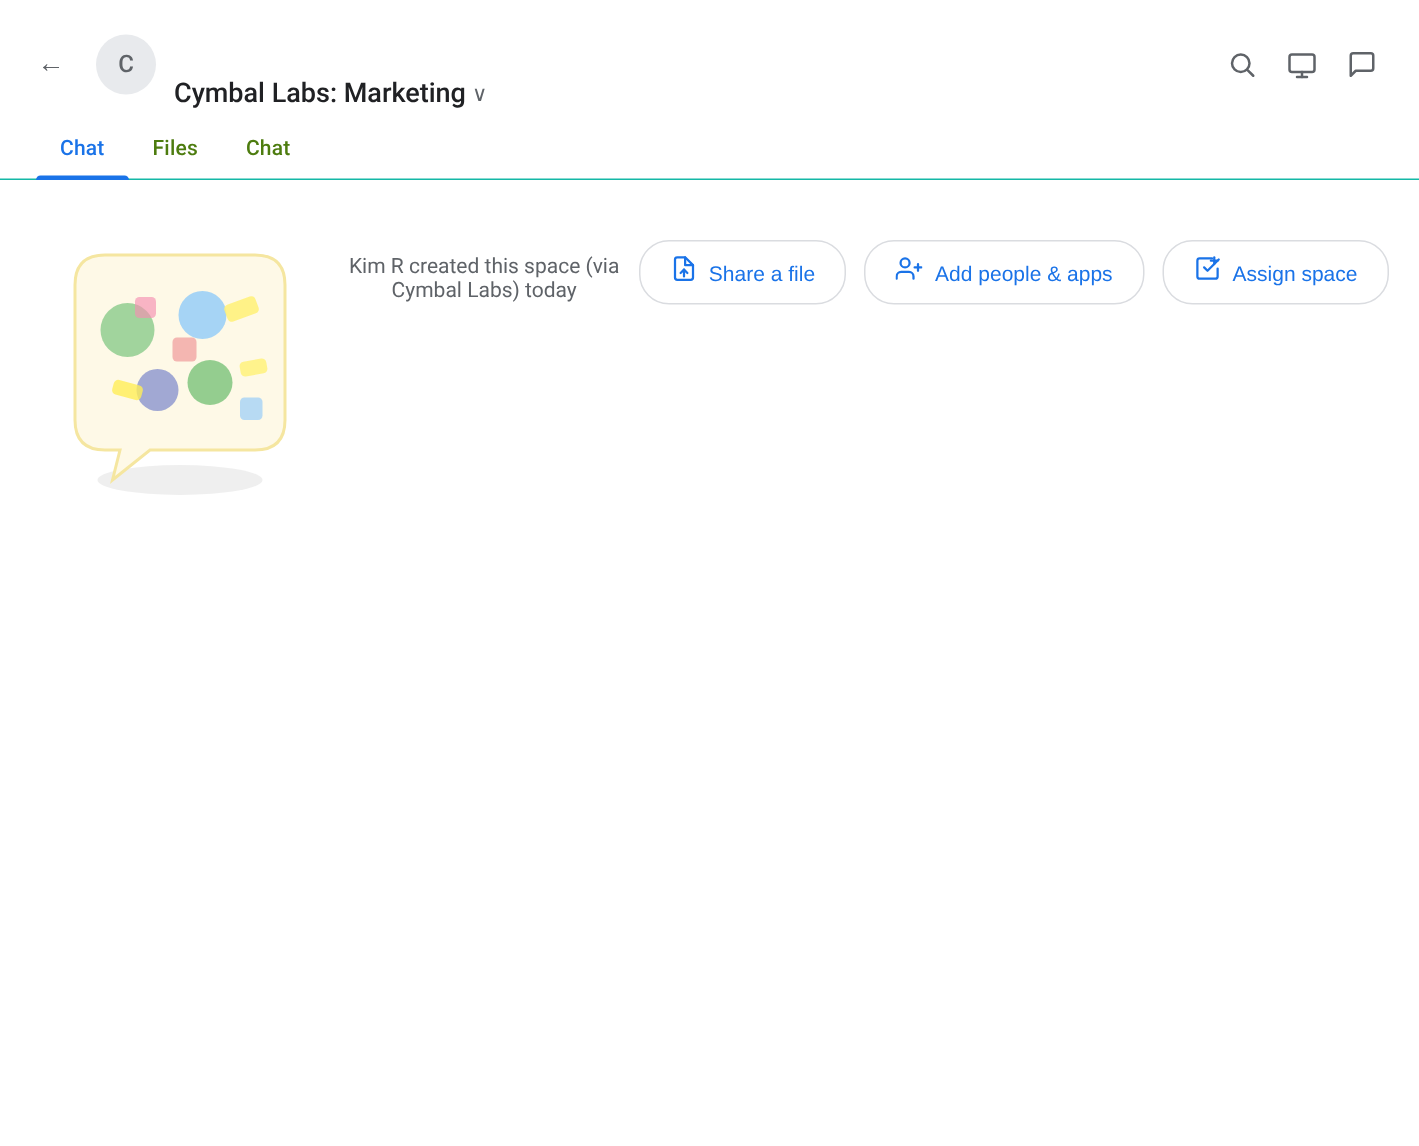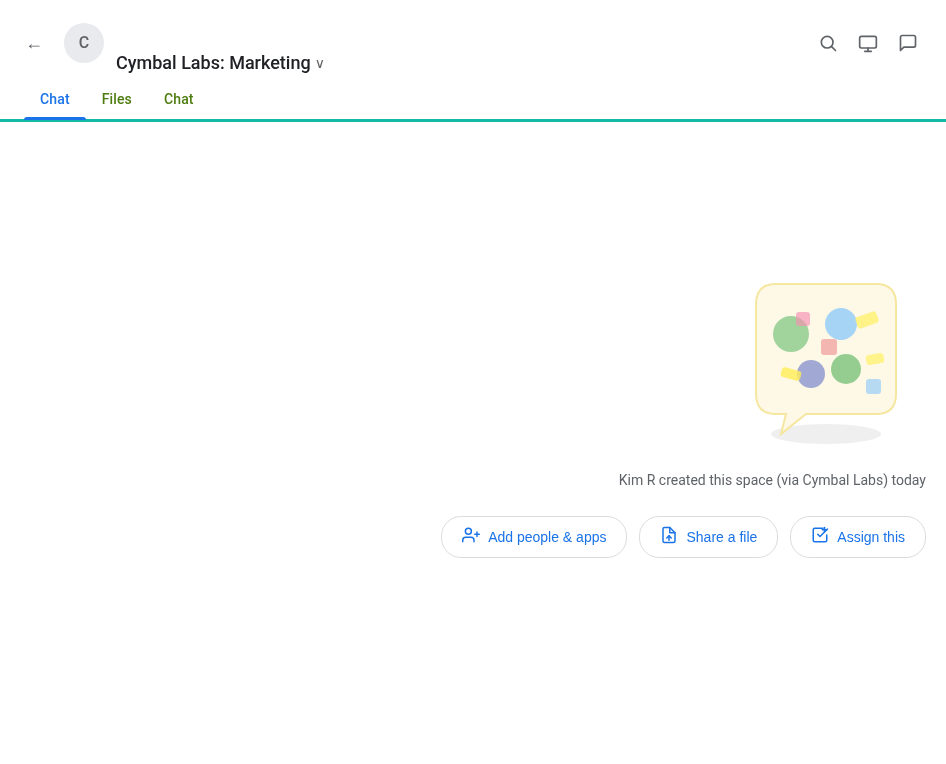--- a/index.html
+++ b/index.html
@@ -87,21 +87,21 @@
       border-radius: 50%;
       cursor: pointer;
       color: #5f6368;
       font-size: 18px;
     }
 
     .tabs {
       display: flex;
       align-items: center;
       padding: 0 24px;
-      border-bottom: 3px solid #14b8a6;
+      border-bottom: 1px solid #14b8a6;
       gap: 0;
     }
 
     .tab {
       padding: 10px 16px 12px;
       font-size: 14px;
       font-weight: 500;
       color: #4d7c0f;
       cursor: pointer;
       position: relative;
@@ -118,22 +118,22 @@
       bottom: -1px;
       left: 0;
       right: 0;
       height: 3px;
       background: #1a73e8;
       border-radius: 3px 3px 0 0;
     }
 
     .main-content {
       display: flex;
-      flex-direction: column;
-      align-items: flex-end;
+      flex-direction: row;
+      align-items: flex-start;
       justify-content: center;
       padding: 40px 20px 30px;
       flex: 1;
       height: calc(764px - 100px - 50px);
     }
 
     .illustration {
       width: 200px;
       height: 180px;
       margin-bottom: 8px;
@@ -269,49 +269,49 @@
     </svg>
   </div>
 
   <div class="space-message">Kim R created this space (via Cymbal Labs) today</div>
 
   <div class="action-buttons">
 
     <button class="action-btn">
       <span class="btn-icon">
         <svg width="18" height="18" viewBox="0 0 24 24" fill="none" stroke="#1a73e8" stroke-width="2" stroke-linecap="round" stroke-linejoin="round">
+          <path d="M13 2H6a2 2 0 0 0-2 2v16a2 2 0 0 0 2 2h12a2 2 0 0 0 2-2V9z"></path>
+          <polyline points="13 2 13 9 20 9"></polyline>
+          <line x1="12" y1="13" x2="12" y2="19"></line>
+          <polyline points="9 16 12 13 15 16"></polyline>
+        </svg>
+      </span>
+      <span>Share a file</span>
+    </button>
+
+    <button class="action-btn">
+      <span class="btn-icon">
+        <svg width="18" height="18" viewBox="0 0 24 24" fill="none" stroke="#1a73e8" stroke-width="2" stroke-linecap="round" stroke-linejoin="round">
           <path d="M16 21v-2a4 4 0 0 0-4-4H5a4 4 0 0 0-4 4v2"></path>
           <circle cx="8.5" cy="7" r="4"></circle>
           <line x1="20" y1="8" x2="20" y2="14"></line>
           <line x1="23" y1="11" x2="17" y2="11"></line>
         </svg>
       </span>
       <span>Add people &amp; apps</span>
-    </button>
-
-    <button class="action-btn">
-      <span class="btn-icon">
-        <svg width="18" height="18" viewBox="0 0 24 24" fill="none" stroke="#1a73e8" stroke-width="2" stroke-linecap="round" stroke-linejoin="round">
-          <path d="M13 2H6a2 2 0 0 0-2 2v16a2 2 0 0 0 2 2h12a2 2 0 0 0 2-2V9z"></path>
-          <polyline points="13 2 13 9 20 9"></polyline>
-          <line x1="12" y1="13" x2="12" y2="19"></line>
-          <polyline points="9 16 12 13 15 16"></polyline>
-        </svg>
-      </span>
-      <span>Share a file</span>
     </button>
 
     <button class="action-btn">
       <span class="btn-icon">
         <svg width="18" height="18" viewBox="0 0 24 24" fill="none" stroke="#1a73e8" stroke-width="2" stroke-linecap="round" stroke-linejoin="round">
           <polyline points="9 11 12 14 22 4"></polyline>
           <path d="M21 12v7a2 2 0 0 1-2 2H5a2 2 0 0 1-2-2V5a2 2 0 0 1 2-2h11"></path>
           <line x1="18" y1="2" x2="18" y2="8"></line>
           <line x1="21" y1="5" x2="15" y2="5"></line>
         </svg>
       </span>
-      <span>Assign this</span>
+      <span>Assign space</span>
     </button>
 
   </div>
 
 
 </div>
 
 </body></html>

